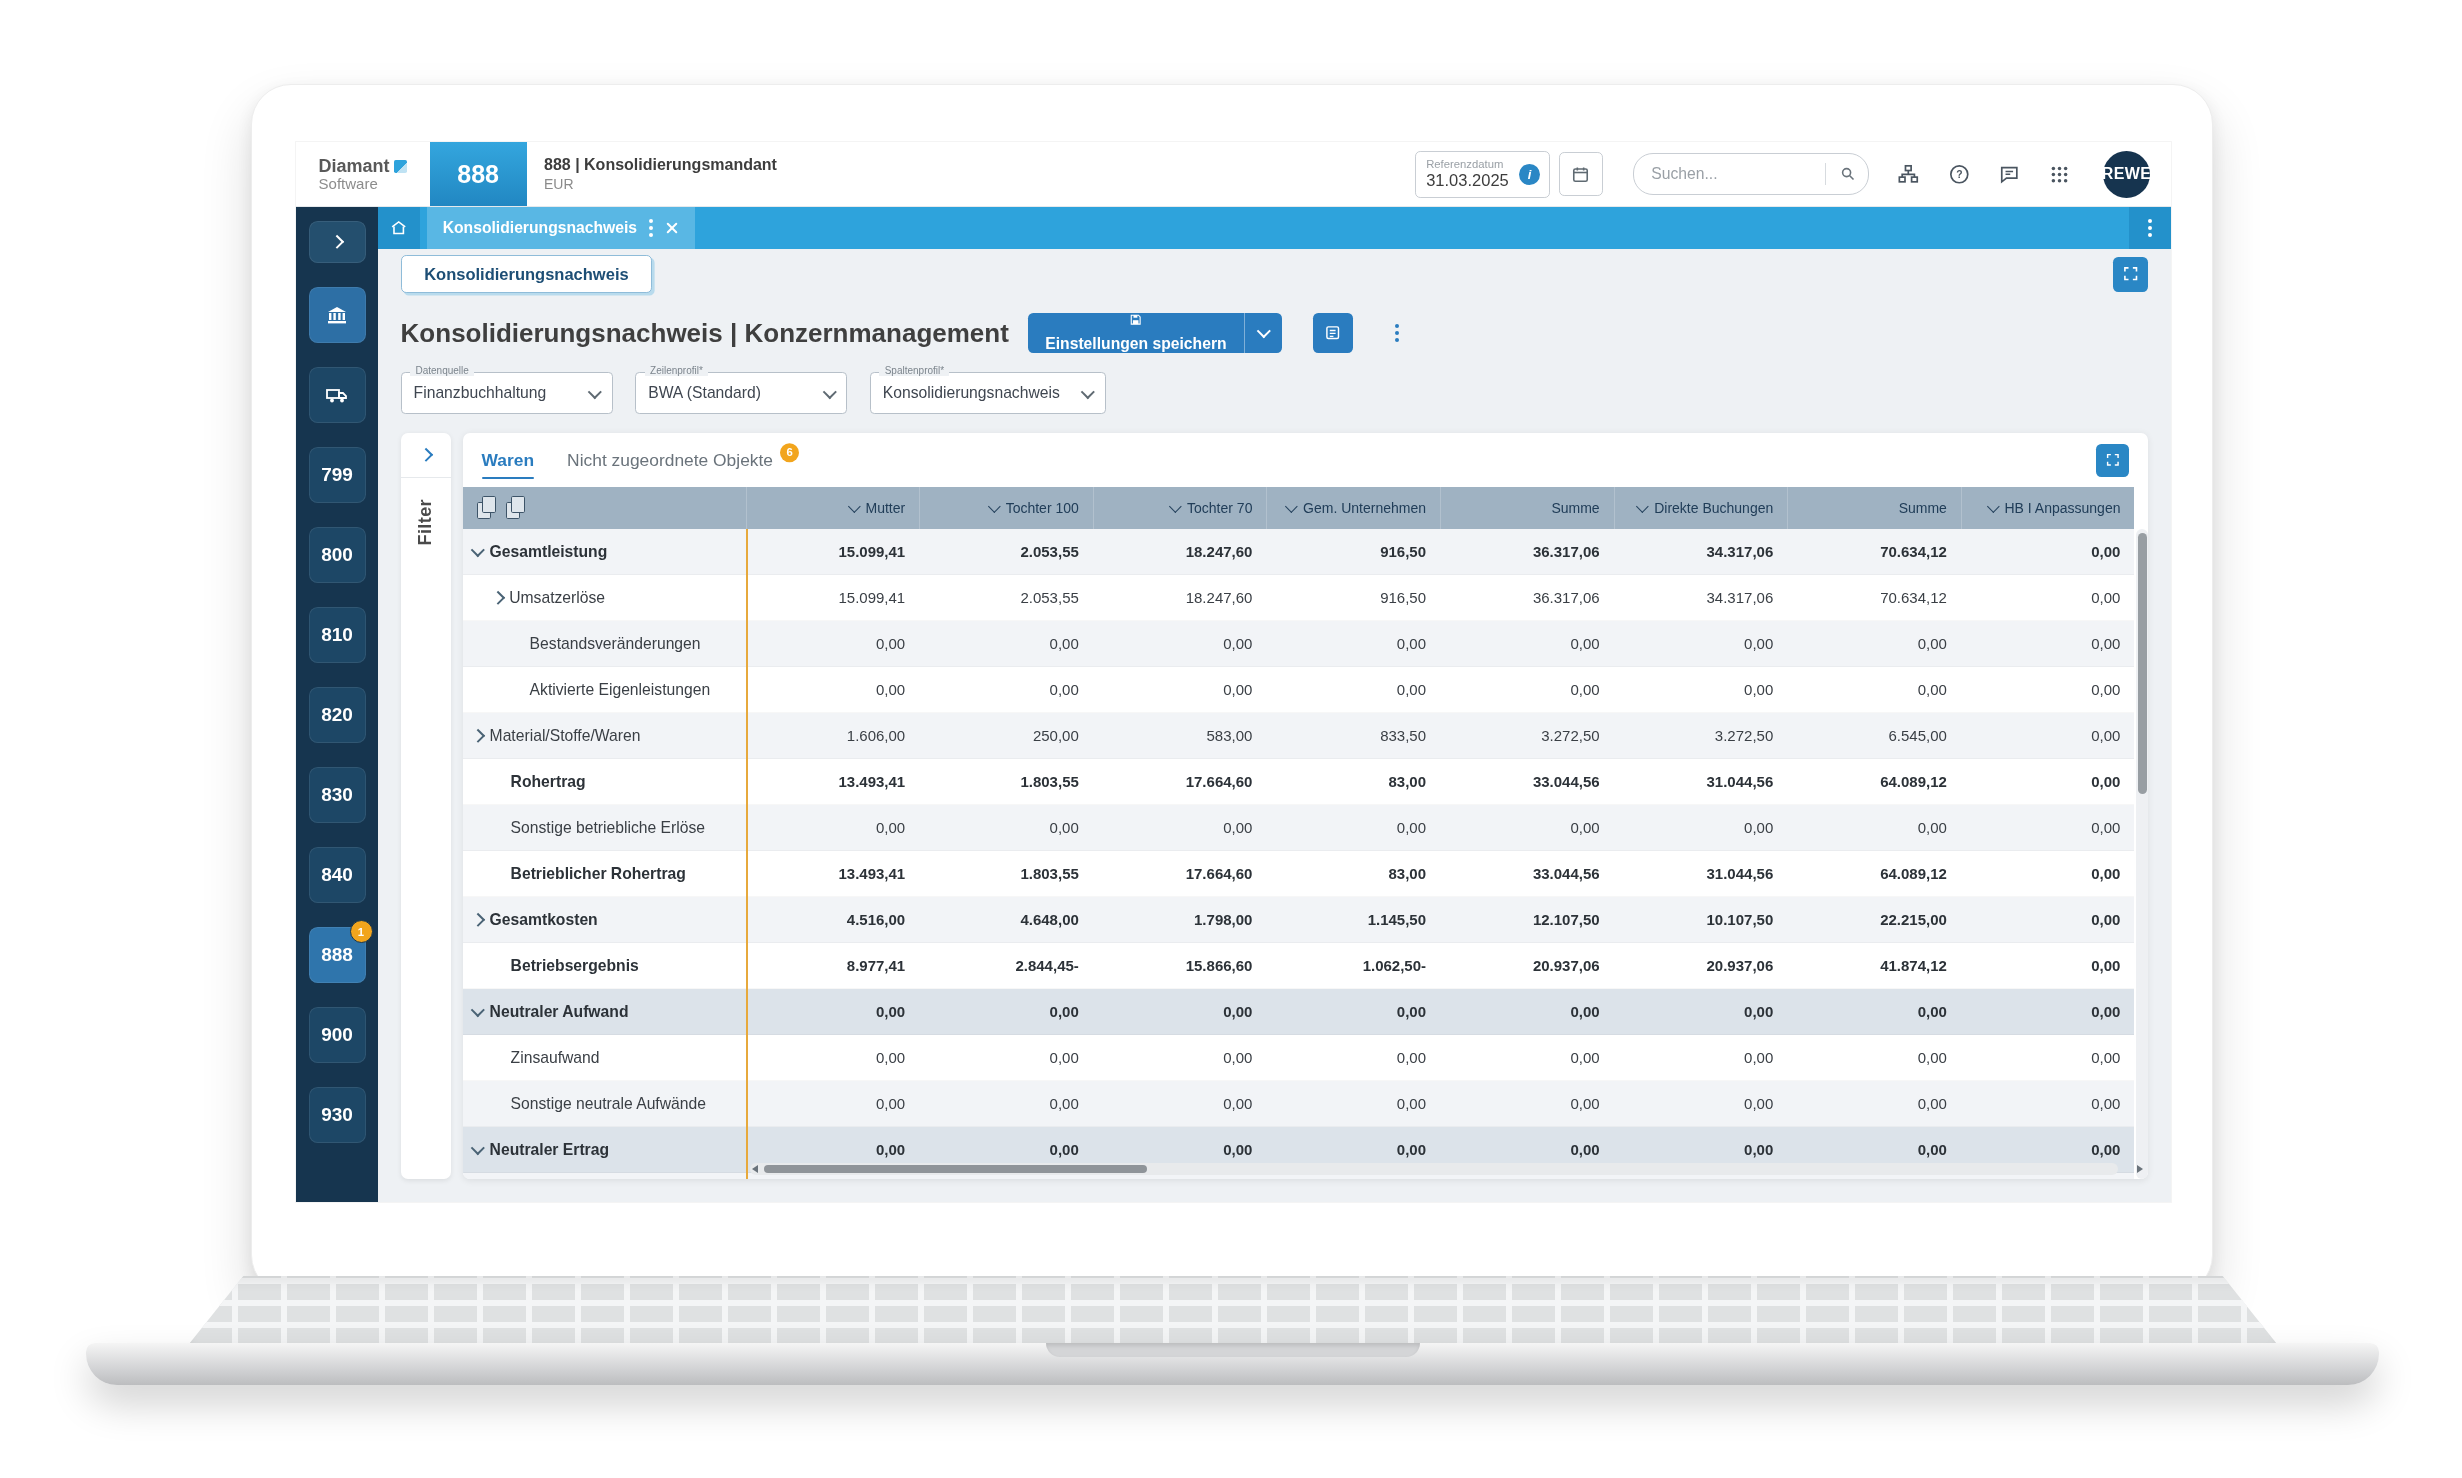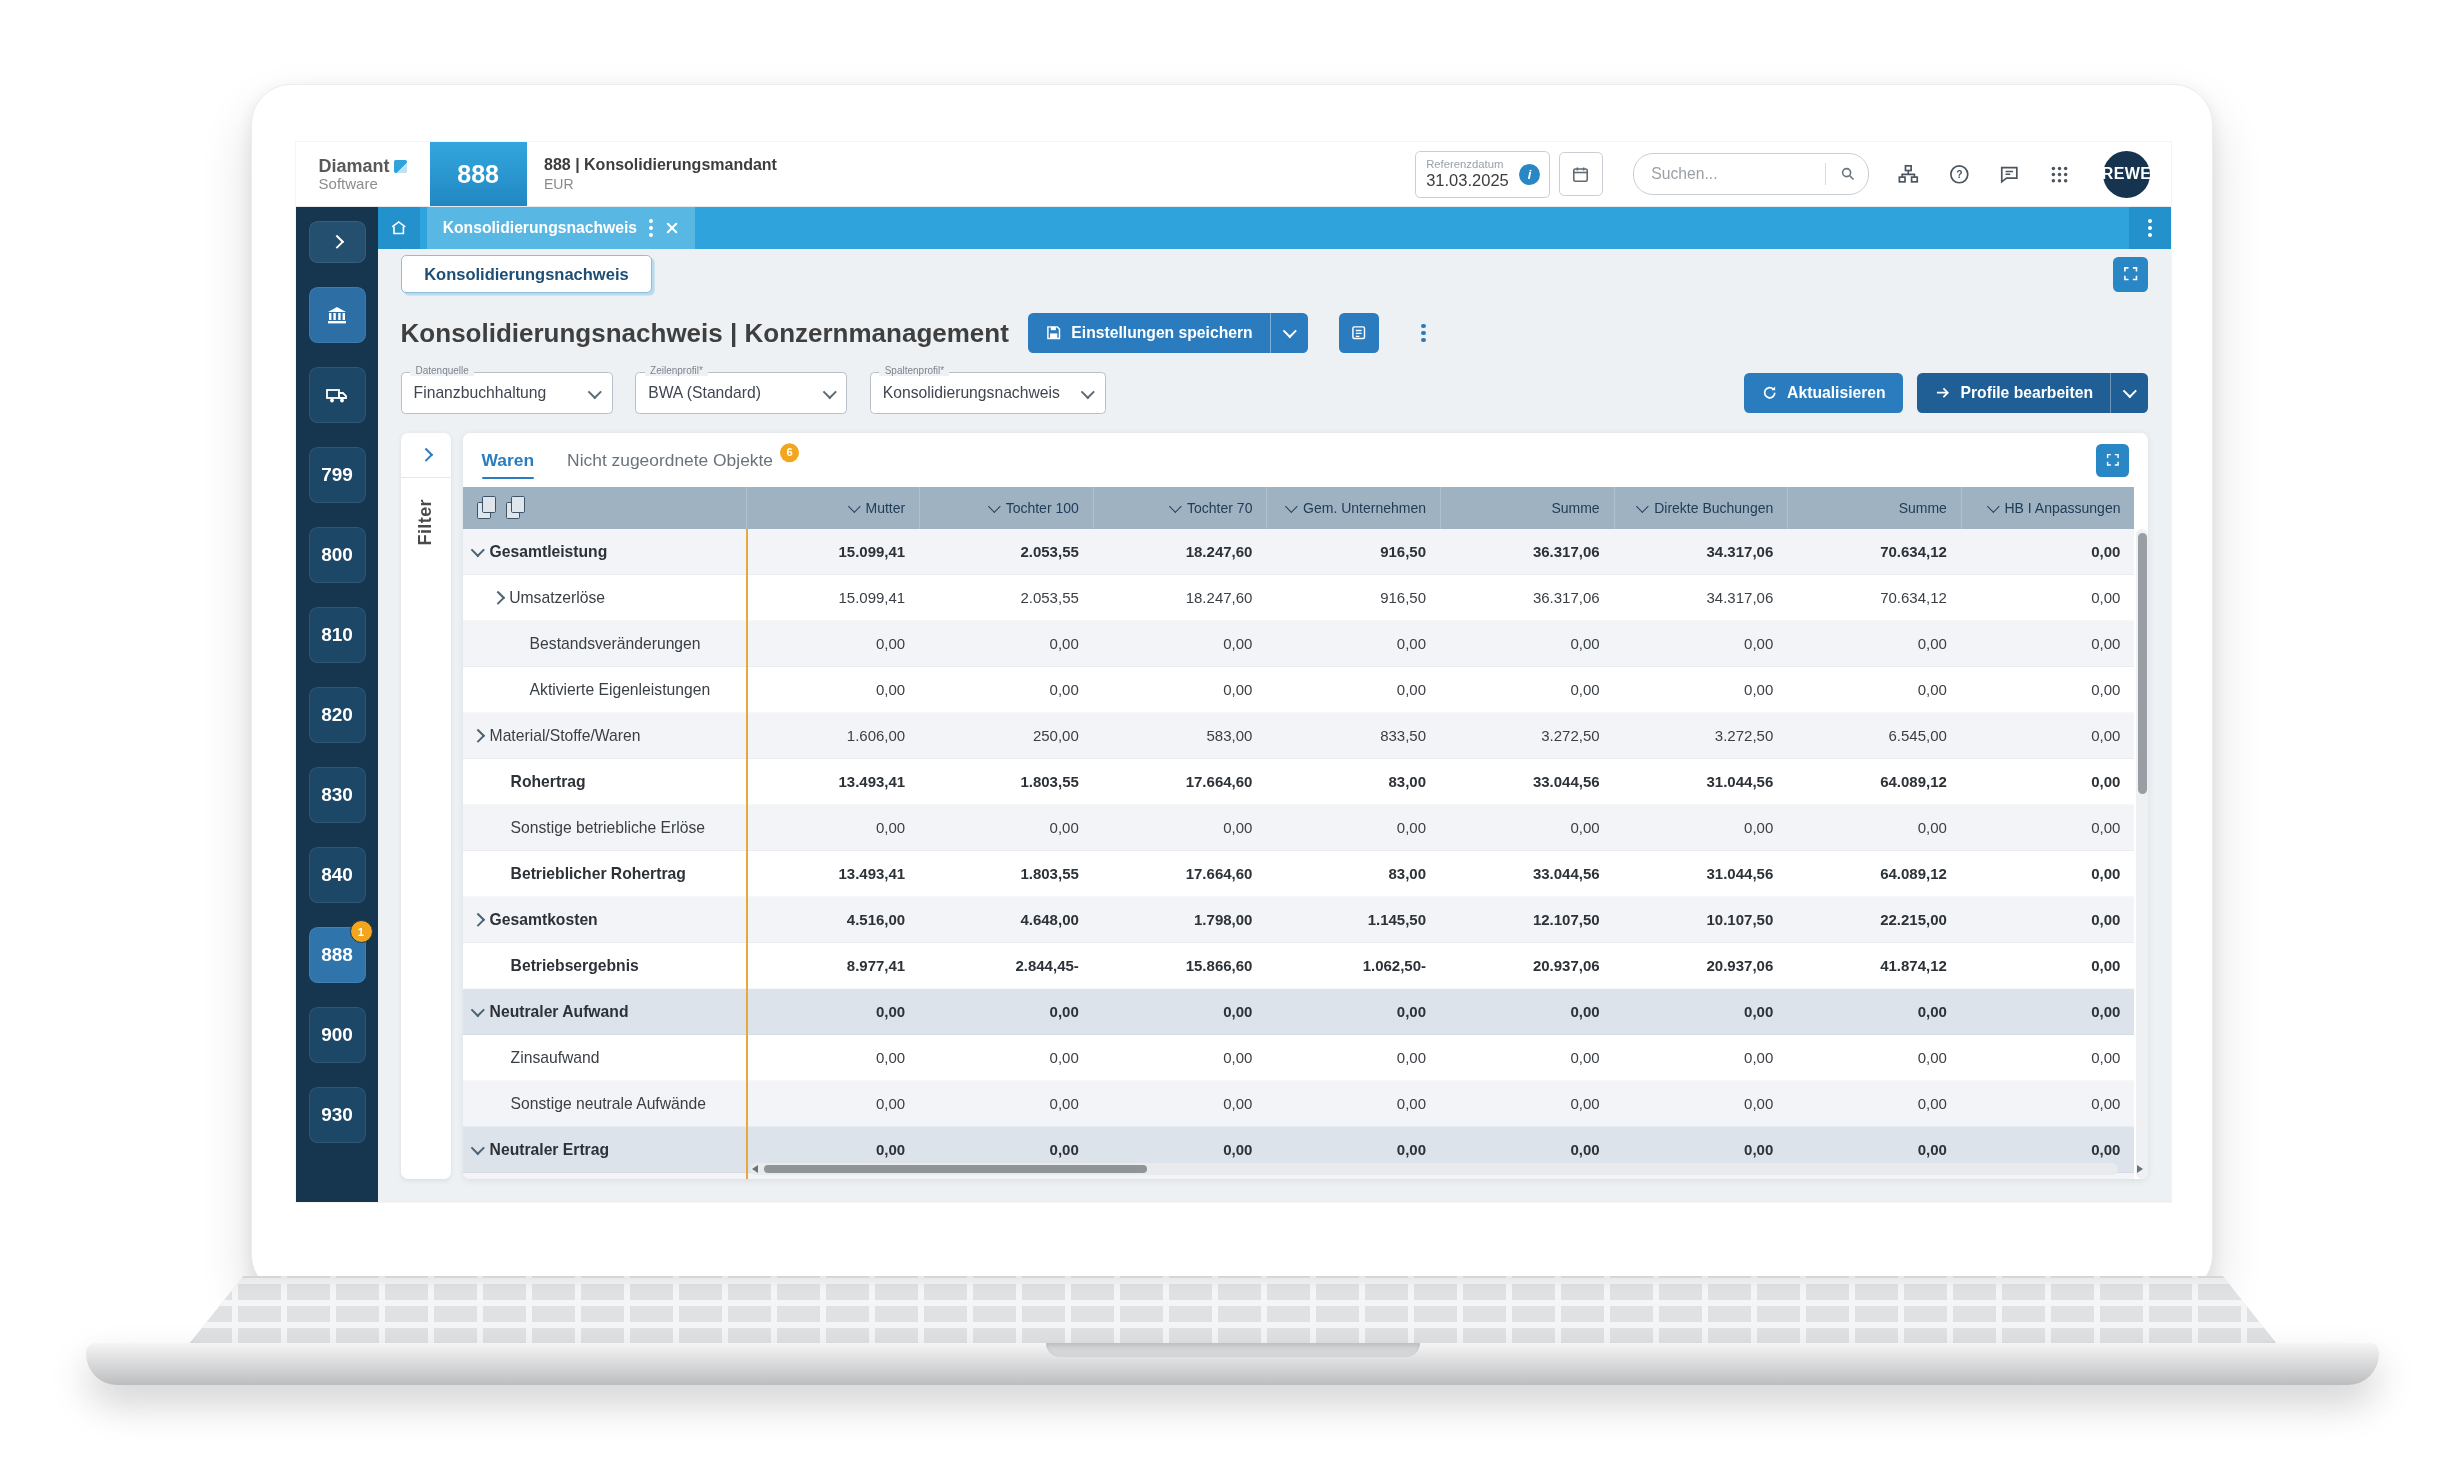--- a/index.html
+++ b/index.html
@@ -105,21 +105,21 @@
     padding:8.7px 22.6px; border-radius:5.2px; box-shadow:2.6px 2.6px 0 rgba(46,163,220,.28); }
   .sq-btn { width:35px; height:35px; background:#2a87c5; border-radius:5.2px;
     display:flex; align-items:center; justify-content:center; }
   .strip .sq-btn { margin-left:auto; }
 
   
   .title-row { display:flex; align-items:center; gap:19px; padding:14px 22.6px 7px; flex:0 0 auto; }
   .page-title { font-size:26px; color:#3f3f3f; font-weight:600; margin:0; }
   .btn-group { display:flex; align-items:center; }
   .btn { height:40px; display:flex; align-items:center; gap:8.7px; color:#fff; font-size:15.7px; font-weight:600; padding:0 17.4px; }
-  .btn-primary { background:#2a7cbf; border-radius:5.2px 0 0 5.2px; }
+  .btn-primary { background:#2a7cbf; border-radius:5.2px 0 0 5.2px;flex-direction:column; }
   .btn-caret { width:37px; height:40px; background:#2a7cbf; border-left:0.9px solid rgba(255,255,255,.4);
     border-radius:0 5.2px 5.2px 0; display:flex; align-items:center; justify-content:center; }
   .icon-btn-blue { width:40px; height:40px; background:#2a7cbf; border-radius:5.2px; margin-left:12px;
     display:flex; align-items:center; justify-content:center; }
   .kebab-blue { margin-left:14px; color:#2a7cbf; width:22.6px; display:flex; justify-content:center; }
 
   
   .filter-row { display:flex; align-items:center; gap:22.6px; padding:12px 22.6px 15.7px; flex:0 0 auto; }
   .select { position:relative; background:#fff; border:0.9px solid #b7c0c9; border-radius:4.3px; height:42px;
     display:flex; align-items:center; padding:0 45px 0 12px; min-width:212px; box-sizing:border-box; }
@@ -390,40 +390,20 @@
           <div class="select">
             <span class="flabel">Zeilenprofil*</span>
             <span class="sval">BWA (Standard)</span>
             <span class="schev chev down" style="border-color:#5f6a72;"></span>
           </div>
           <div class="select">
             <span class="flabel">Spaltenprofil*</span>
             <span class="sval">Konsolidierungsnachweis</span>
             <span class="schev chev down" style="border-color:#5f6a72;"></span>
           </div>
-          <div class="filter-actions">
-            <div class="btn btn-solid">
-              <svg viewBox="0 0 24 24" width="17.4" height="17.4">
-                  <path d="M19 12a7 7 0 1 1-2.05-4.95" fill="none" stroke="#fff" stroke-width="2.4"></path>
-                  <path d="M19.5 3.5v5h-5z" fill="#fff"></path>
-                </svg>
-              <span>Aktualisieren</span>
-            </div>
-            <div class="btn-darkgrp">
-              <div class="btn btn-dark">
-                <svg viewBox="0 0 24 24" width="17.4" height="17.4">
-                    <path d="M4 12h14M13 6l6 6-6 6" fill="none" stroke="#fff" stroke-width="2.4"></path>
-                  </svg>
-                <span>Profile bearbeiten</span>
-              </div>
-              <div class="btn-dark-caret">
-                  <span class="chev down white"></span>
-                </div>
-            </div>
-          </div>
         </div>
 
         <div class="report-wrap">
           <div class="filter-strip">
             <div class="fs-btn">
                 <span class="chev right blue"></span>
               </div>
             <div class="fs-label">Filter</div>
           </div>
 

